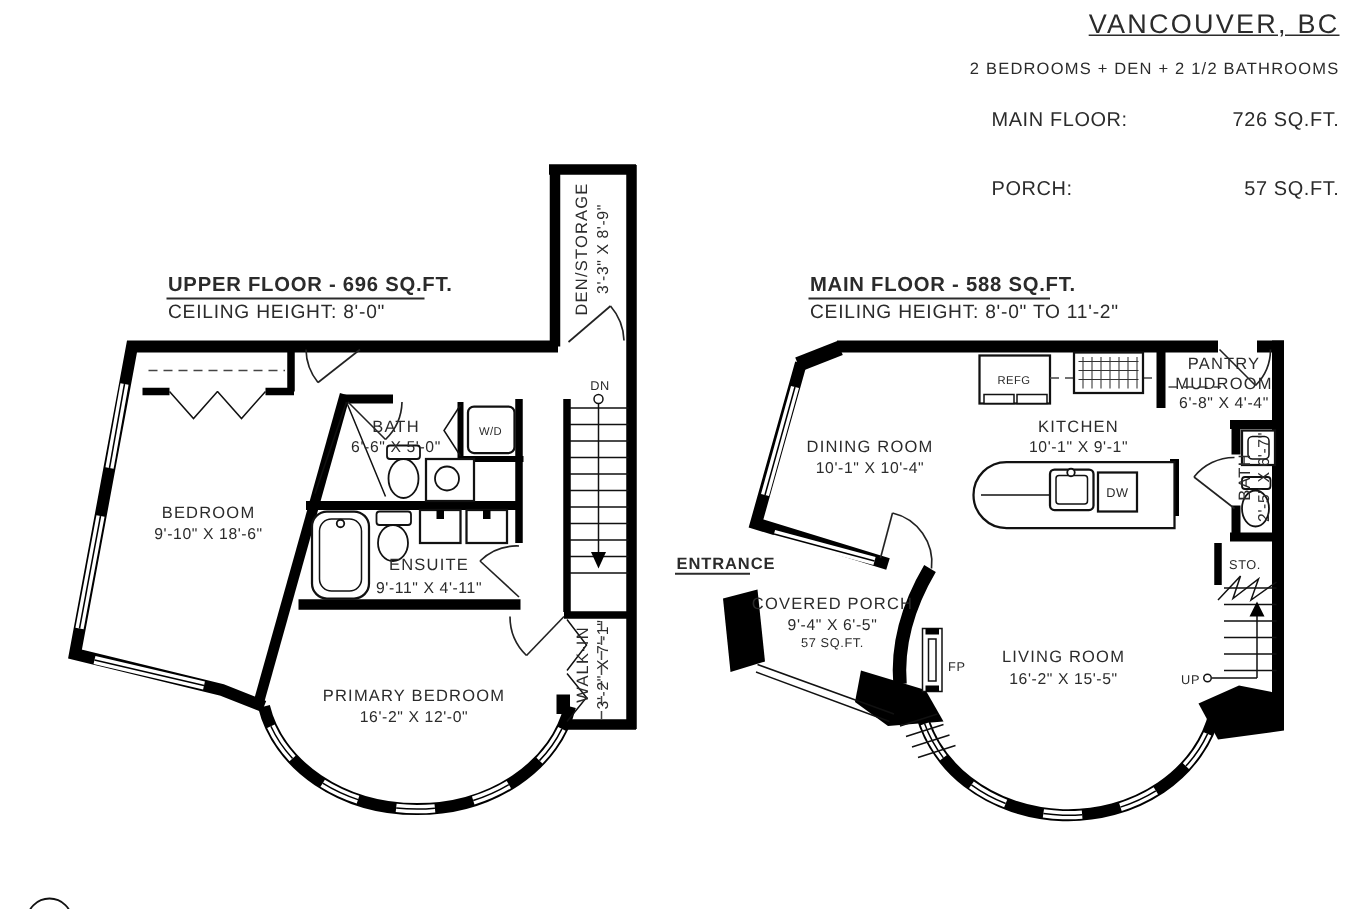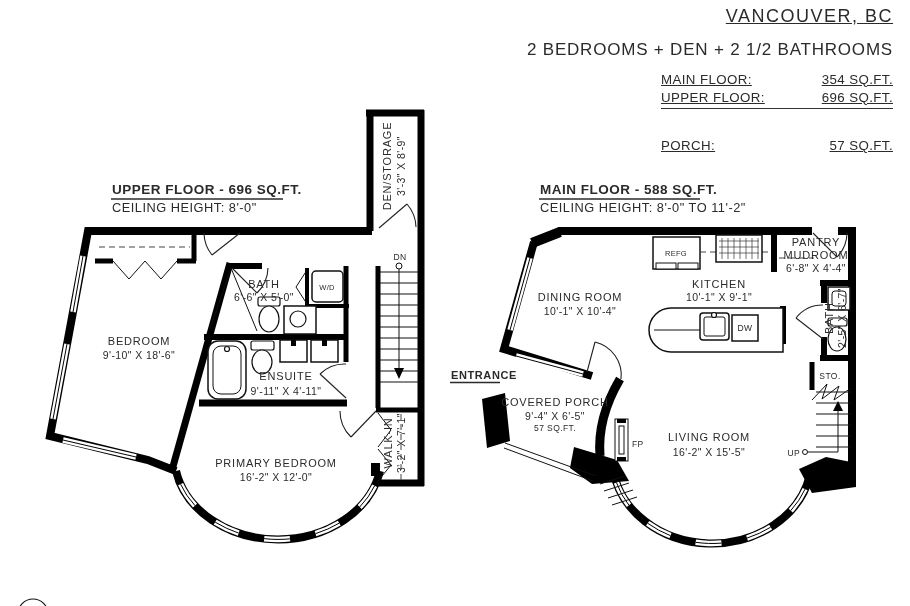--- a/index.html
+++ b/index.html
@@ -1,22 +1,22 @@
 <!DOCTYPE html>
 <html><head>
 <meta charset="utf-8">
 <style>
   html,body{margin:0;padding:0;background:#fff;}
   #canvas{position:relative;width:910px;height:606px;background:#ffffff;overflow:hidden;
           font-family:"Liberation Sans",sans-serif;color:#2b2b2b;}
   
   .hdr-city{position:absolute;top:6px;right:17px;font-size:18px;letter-spacing:1.5px;color:#2b2b2b;text-decoration:underline;}
-  .hdr-sub{position:absolute;top:40px;right:17px;font-size:17px;letter-spacing:.8px;color:#2b2b2b;}
+  .hdr-sub{position:absolute;top:40px;right:17px;font-size:11px;letter-spacing:.8px;color:#2b2b2b;}
   .hdr-table{position:absolute;top:70px;right:17px;width:232px;font-size:13.3px;letter-spacing:.4px;}
-  .hdr-row{display:flex;justify-content:space-between;padding:1.5px 0;text-decoration:underline;}
+  .hdr-row{display:flex;justify-content:space-between;padding:1.5px 0;}
   .hdr-row.underlined{border-bottom:1.6px solid #333;padding-bottom:3px;}
   .hdr-row.total{font-weight:bold;padding-top:3px;}
   .hdr-row.porch{margin-top:28px;}
   
   .w4{stroke:#000;stroke-width:4;fill:none}
   .w5{stroke:#000;stroke-width:5;fill:none}
   .w6{stroke:#000;stroke-width:6;fill:none}
   .w7{stroke:#000;stroke-width:7;fill:none}
   .w8{stroke:#000;stroke-width:8;fill:none}
   .w9{stroke:#000;stroke-width:9;fill:none}
@@ -48,25 +48,21 @@
 <body>
 
 <div id="canvas">
 
   
   <div class="hdr-city">VANCOUVER, BC</div>
   <div class="hdr-sub">2 BEDROOMS + DEN + 2 1/2 BATHROOMS</div>
   <div class="hdr-table">
     <div class="hdr-row">
       <span>MAIN FLOOR:</span>
-      <span>354 SQ.FT.</span>
-    </div>
-    <div class="hdr-row underlined">
-      <span>UPPER FLOOR:</span>
-      <span>696 SQ.FT.</span>
+      <span>726 SQ.FT.</span>
     </div>
     <div class="hdr-row porch">
       <span>PORCH:</span>
       <span>57 SQ.FT.</span>
     </div>
   </div>
 
   
   <svg width="910" height="606" viewBox="0 0 910 606">
 

